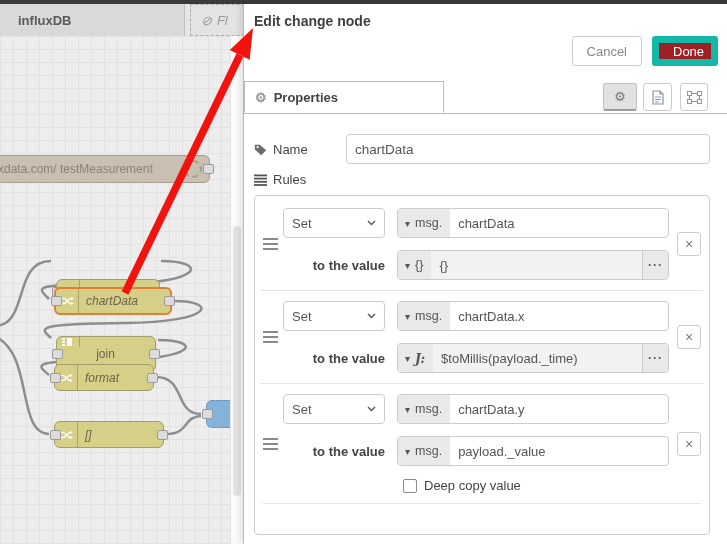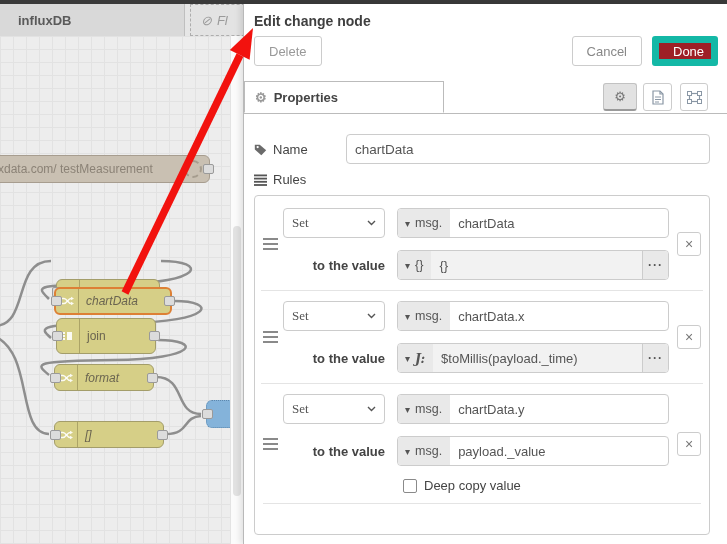--- a/index.html
+++ b/index.html
@@ -84,21 +84,21 @@
 
   .rules-box{border:1px solid #ccc;border-radius:4px;height:340px;box-sizing:border-box;
              padding:2px 6px;overflow:hidden;background:#fff;}
   .rule{display:flex;align-items:center;padding:10px 2px;}
   .rule + .rule{border-top:1px solid #e4e4e4;}
   .handle{width:20px;color:#8a8a8a;display:flex;justify-content:flex-start;}
   .rule-mid{flex:1;display:flex;flex-direction:column;gap:12px;min-width:0;}
   .rule-row{display:flex;align-items:center;gap:12px;}
   .nr-select{width:102px;height:30px;box-sizing:border-box;border:1px solid #ccc;border-radius:4px;
              background:#fff;display:flex;align-items:center;justify-content:space-between;
-             padding:0 8px;font-size:13px;color:#555;cursor:pointer;font-family:Liberation Serif, serif;}
+             padding:0 8px;font-size:13px;color:#555;cursor:pointer;}
   .row-label{width:102px;text-align:right;font-size:13px;color:#444;flex:none;font-weight:bold;}
   .typed-input{flex:1;height:30px;box-sizing:border-box;border:1px solid #ccc;border-radius:4px;
                display:flex;align-items:stretch;overflow:hidden;background:#fff;min-width:0;}
   .ti-type{display:flex;align-items:center;gap:5px;padding:0 8px 0 7px;background:#e9e9e9;
            border:none;font-size:12.5px;color:#555;cursor:pointer;white-space:nowrap;
            font-family:"Liberation Sans",sans-serif;}
   .ti-caret{font-size:10px;color:#555;}
   .ti-value{flex:1;display:flex;align-items:center;padding:0 8px;font-size:13px;color:#555;
             white-space:nowrap;overflow:hidden;}
   .typed-input.readonly .ti-value{background:#f2f2f2;}
@@ -168,21 +168,21 @@
             <path d="M1 8.5 h3 c3 0 4 -5 7 -5" stroke="#fff" fill="none" stroke-width="1.5" opacity="0.9"></path>
             <polygon points="11,6.7 14,8.5 11,10.3" fill="#fff" opacity="0.9"></polygon>
             <polygon points="11,1.7 14,3.5 11,5.3" fill="#fff" opacity="0.9"></polygon>
           </svg>
         </div>
         <div class="node-label it">chartData</div>
         <div class="port port-l"></div>
         <div class="port port-r"></div>
       </div>
 
-      <div class="node" style="left:56px;top:282px;width:100px;height:36px;">
+      <div class="node" style="left:56px;top:300px;width:100px;height:36px;flex-direction:column;">
         <div class="node-icon">
           <svg width="14" height="10" viewBox="0 0 14 10">
             <rect x="1" y="1" width="3" height="2" fill="#fff" opacity="0.9"></rect>
             <rect x="1" y="4" width="3" height="2" fill="#fff" opacity="0.9"></rect>
             <rect x="1" y="7" width="3" height="2" fill="#fff" opacity="0.9"></rect>
             <rect x="6" y="1" width="5" height="8" fill="#fff" opacity="0.9"></rect>
           </svg>
         </div>
         <div class="node-label">join</div>
         <div class="port port-l"></div>
@@ -224,21 +224,20 @@
       <div class="vscroll">
         <div class="thumb"></div>
       </div>
     </div>
   </div>
 
   <div class="panel">
     <div class="tray-title">Edit change node</div>
 
     <div class="tray-toolbar">
-      <button class="btn btn-delete">Delete</button>
       <button class="btn btn-cancel">Cancel</button>
       <button class="btn btn-done">Done</button>
     </div>
 
     <div class="tab-row">
       <div class="prop-tab">
         <span class="gear-glyph">⚙</span>
         <span>Properties</span>
       </div>
       <div class="mini-btn mini-gear">

